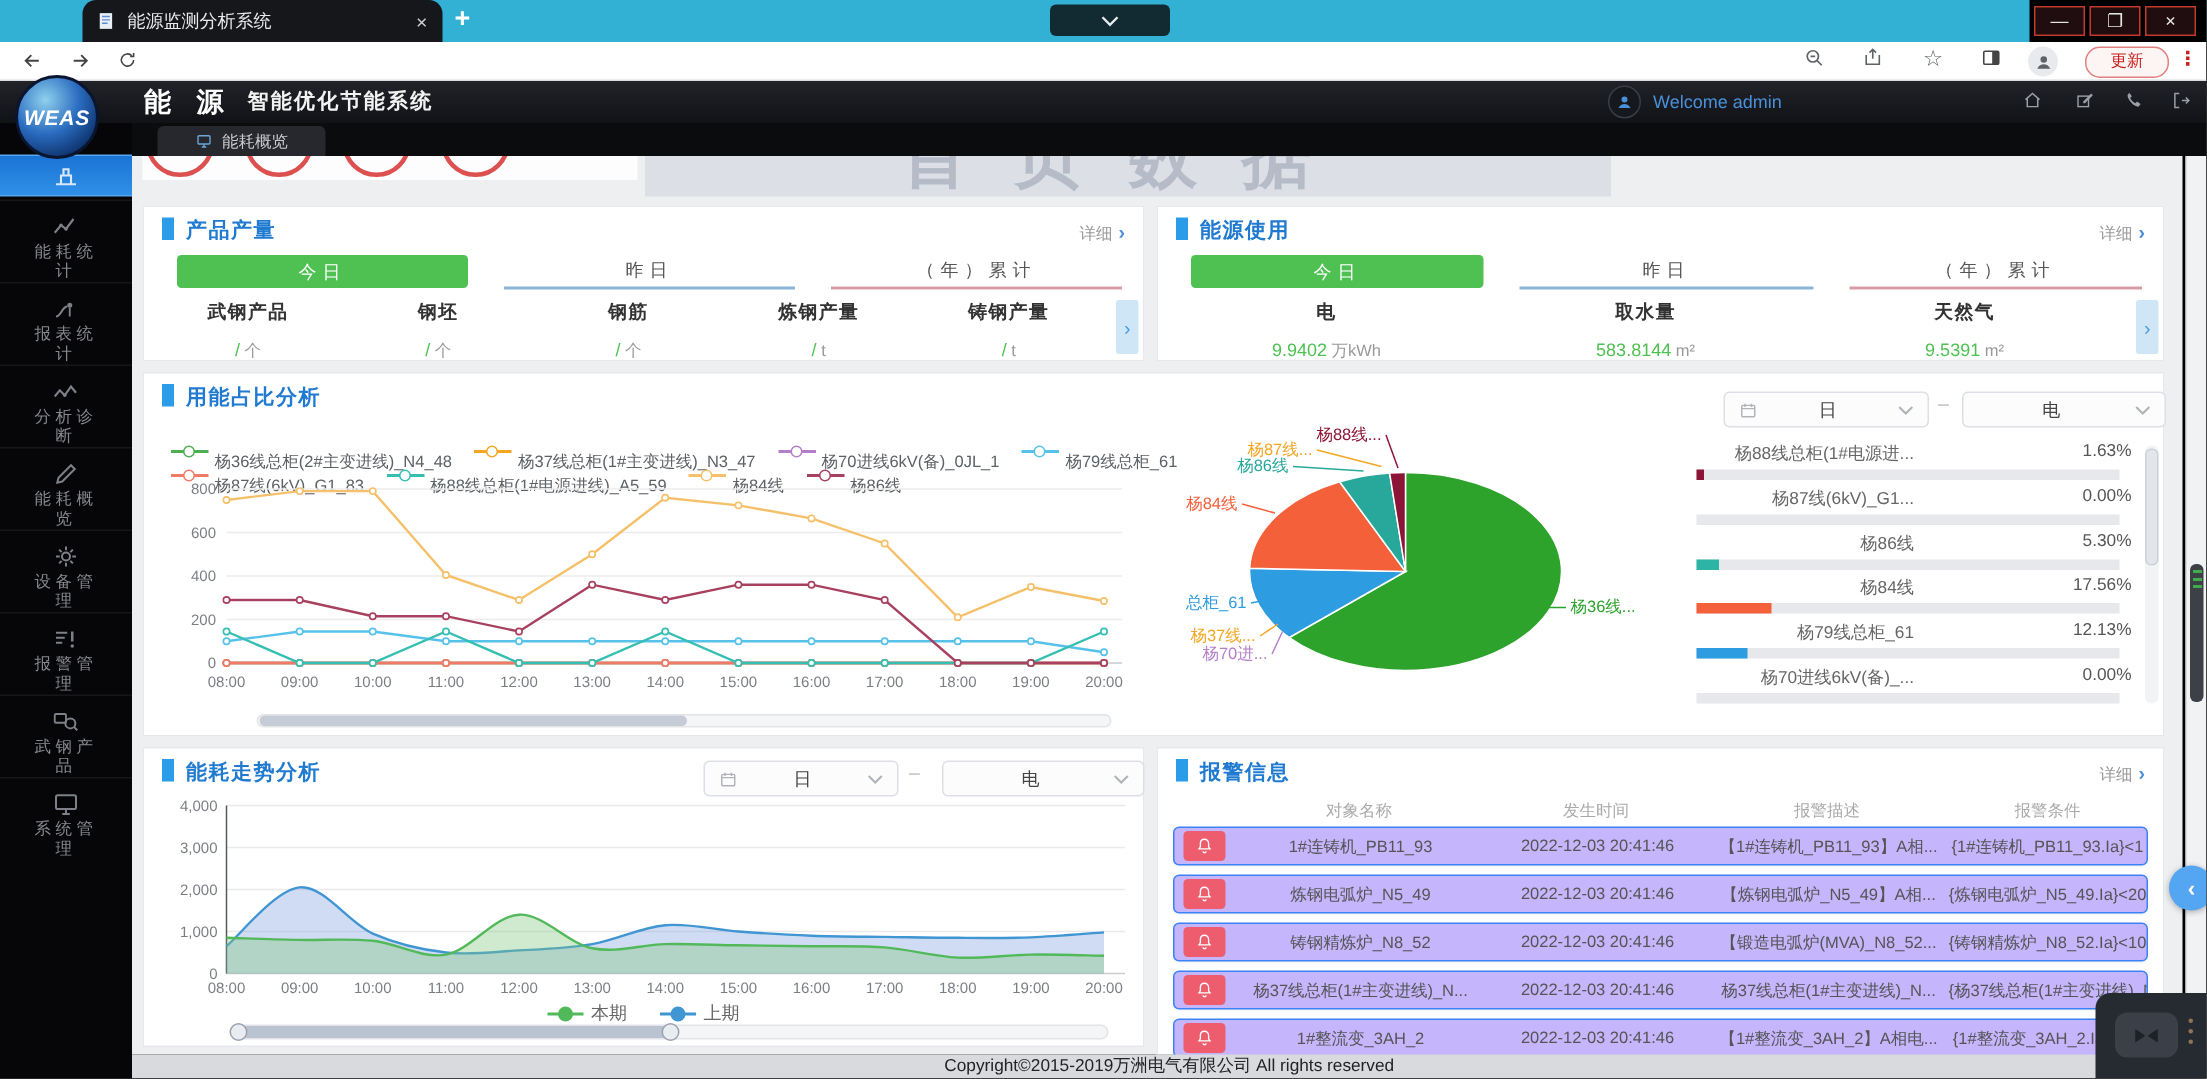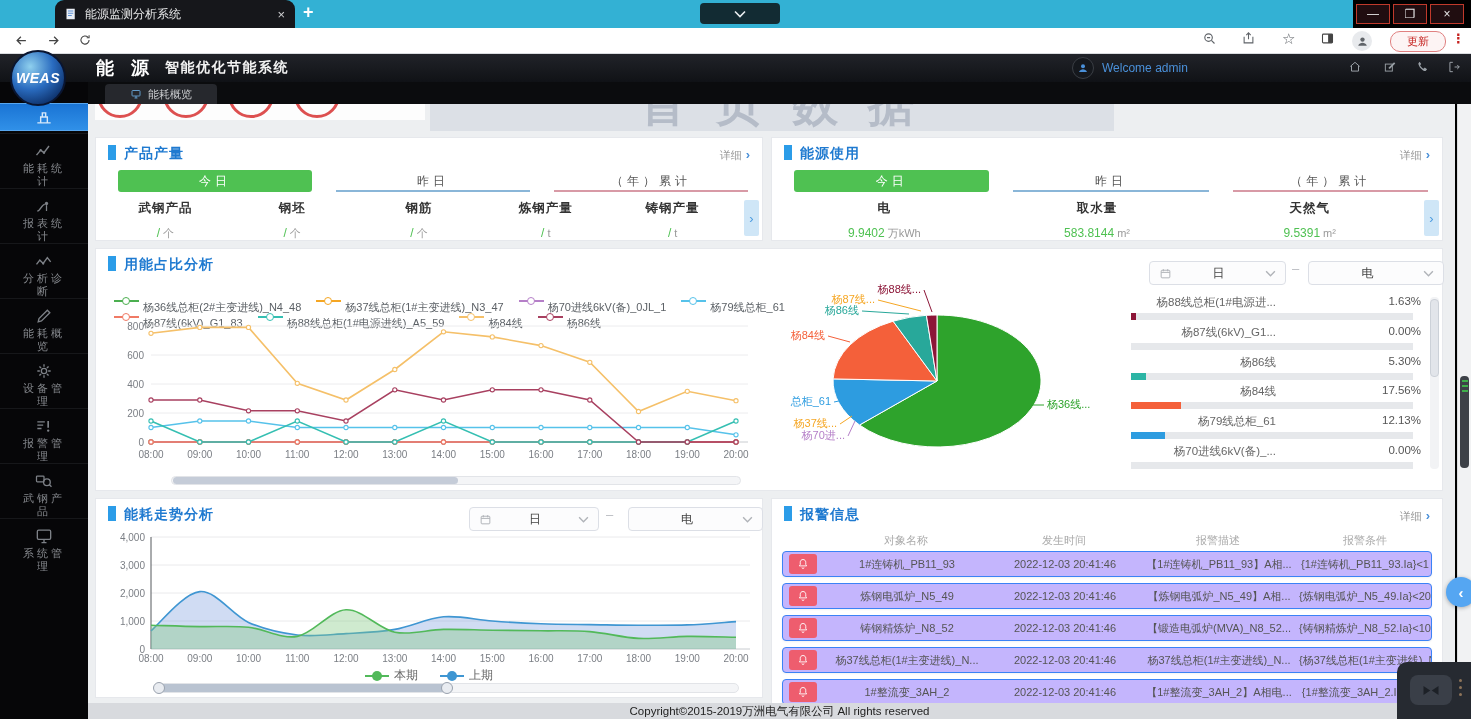--- a/index.html
+++ b/index.html
@@ -54,29 +54,29 @@
   .sb-active{position:absolute;left:0;top:21px;width:88px;height:28px;
     background:linear-gradient(#1a74d4,#3090e8);border-top:1px solid #57a6ee;border-bottom:1px solid #57a6ee;
     display:flex;align-items:center;justify-content:center;color:#d6e8fa;box-sizing:border-box;}
   .sb-item{position:absolute;left:0;width:88px;height:55px;text-align:center;border-top:1px solid #16171a;box-sizing:border-box;}
   .sb-icon{display:block;margin:7px auto 1px;width:20px;height:20px;color:#7d8187;}
   .sb-label{width:50px;margin:0 auto;color:#85888d;font-size:11px;line-height:13px;letter-spacing:3px;}
   
   .main{left:88px;top:104px;width:1367px;height:599px;background:#edeff1;}
   .circles{left:7px;top:0;width:330px;height:16px;overflow:hidden;background:#fdfdfd;}
   .rc{position:absolute;top:-32px;width:40px;height:40px;border:3px solid #dd5050;border-radius:50%;}
-  .banner{left:342px;top:0;width:644px;height:27px;background:#dce0e6;overflow:hidden;text-align:center;padding-left:40px;}
+  .banner{left:342px;top:0;width:644px;height:27px;background:#dce0e6;overflow:hidden;text-align:center;}
   .banner span{display:inline-block;margin-top:-26px;font-size:46px;font-weight:bold;color:#b5bcc8;letter-spacing:30px;line-height:52px;}
   .panel{position:absolute;background:#fff;border:1px solid #e6e8ec;box-sizing:border-box;}
   .p-head{position:absolute;left:12px;top:7px;display:flex;align-items:flex-start;gap:8px;}
   .p-marker{width:8px;height:15px;background:#2b9ce8;}
   .p-title{color:#1f7ad0;font-size:14px;font-weight:bold;letter-spacing:1px;}
   .p-detail{position:absolute;right:12px;top:9px;color:#999;font-size:11px;}
   .p-detail::after{content:"›";color:#4a90d9;font-size:13px;margin-left:4px;font-weight:bold;}
-  .ptabs{position:absolute;left:22px;right:14px;top:32px;height:22px;display:flex;gap:24px;}
+  .ptabs{position:absolute;left:22px;right:14px;top:32px;height:22px;display:flex;gap:24px;align-items:center;}
   .ptab{flex:1;text-align:center;font-size:12px;letter-spacing:4px;line-height:22px;color:#555;box-sizing:border-box;}
   .ptab.g{background:#4fc152;color:#fff;border-radius:3px;}
   .ptab.ub{border-bottom:2px solid #8ab6d8;}
   .ptab.ur{border-bottom:2px solid #d89aa6;}
   .pstats{position:absolute;left:6px;right:26px;top:62px;display:flex;}
   .stat{flex:1;text-align:center;}
   .stat-label{color:#333;font-size:12.5px;font-weight:bold;letter-spacing:1px;}
   .stat-val{margin-top:9px;font-size:12px;}
   .stat-val .v{color:#4fc152;}
   .stat-val .u{color:#999;font-size:11px;margin-left:3px;}

